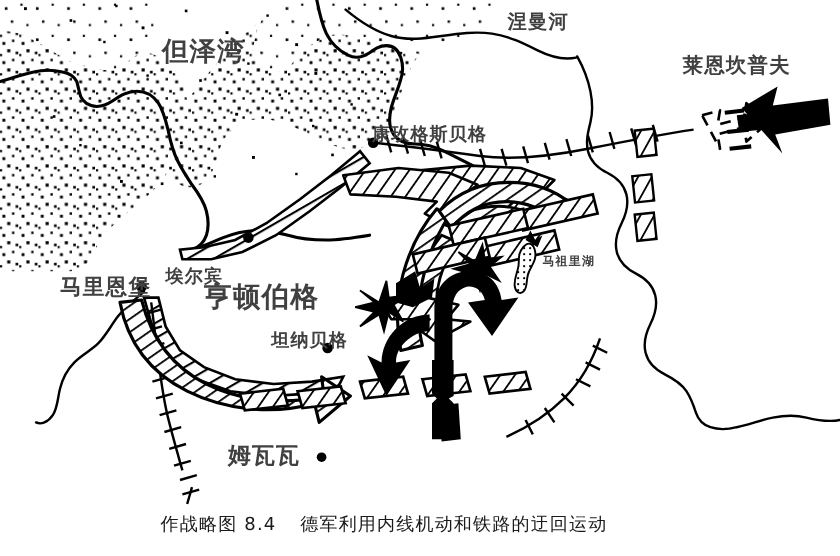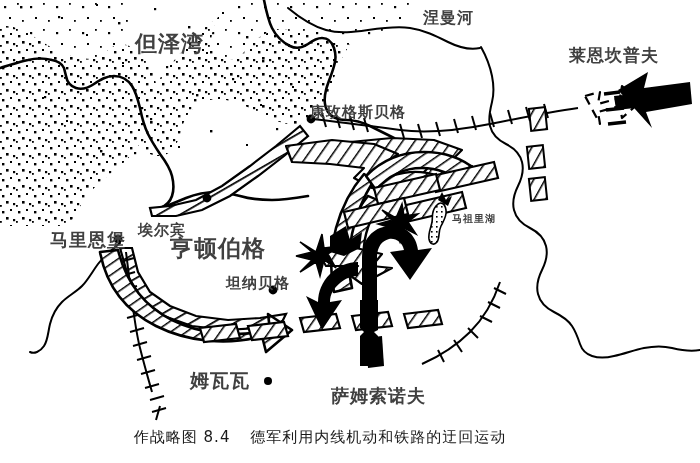--- a/index.html
+++ b/index.html
@@ -396,20 +396,19 @@
   <div class="map-label lbl-marien">马里恩堡</div>
 
   <div class="map-label lbl-hinden">亨顿伯格</div>
 
   <div class="map-label lbl-tannen">坦纳贝格</div>
 
   <div class="map-label lbl-mlawa">姆瓦瓦</div>
 
   <div class="map-label lbl-masur">马祖里湖</div>
 
-  <div class="map-label lbl-samsonov">萨姆索诺夫</div>
 
   <div id="figure-caption">
     <span class="cap-num">作战略图 8.4</span>
     <span>德军利用内线机动和铁路的迂回运动</span>
   </div>
 
 </div>
 
 </body></html>

